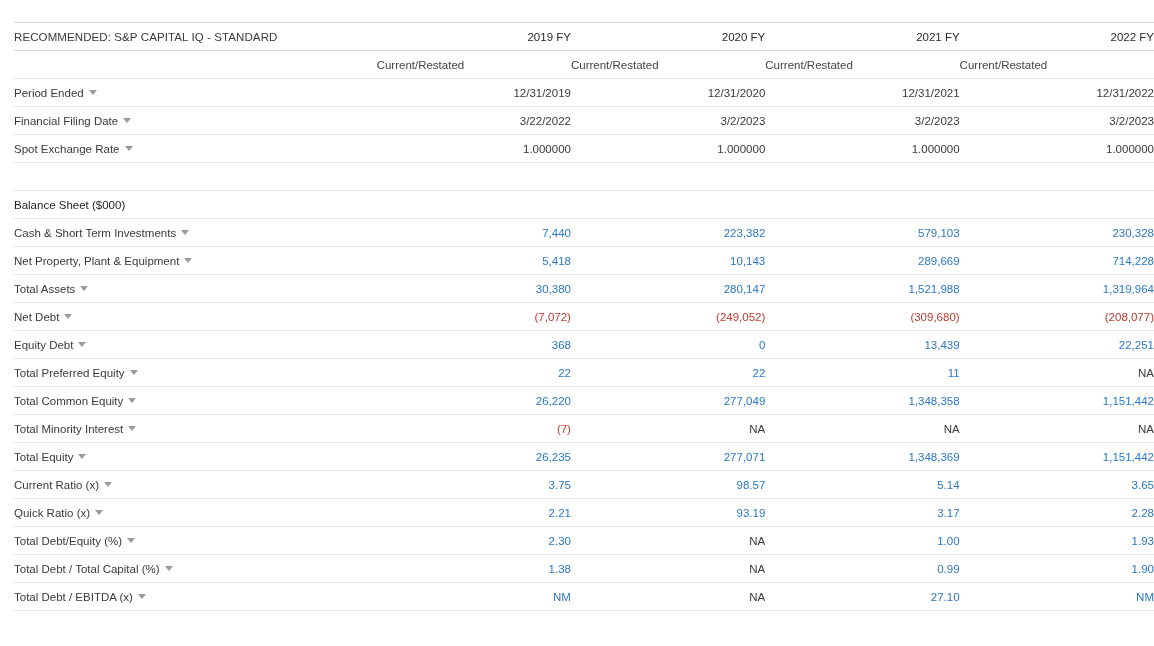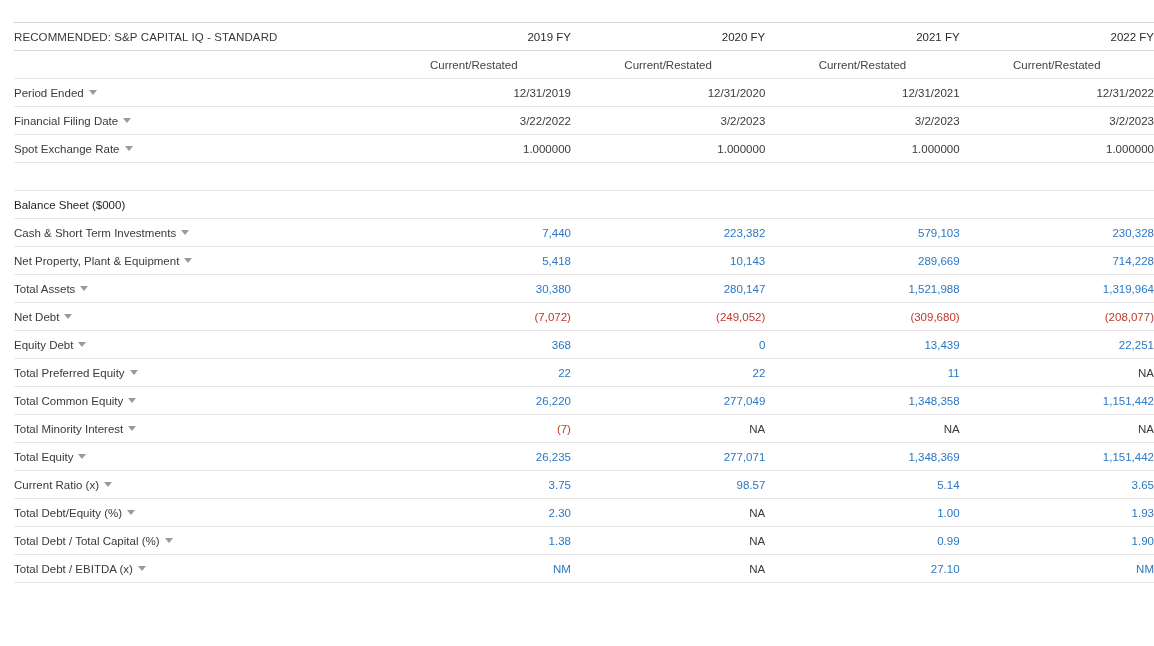--- a/index.html
+++ b/index.html
@@ -65,21 +65,21 @@
     padding-left: 10px;
   }
   .hdr-year {
     text-align: right;
     padding-right: 18px;
     font-weight: bold;
     color: #2b2b2b;
     font-size: 11.5px;
   }
   .subhdr {
-    text-align: center;
+    text-align: left;
     padding-right: 18px;
     color: #444444;
     font-size: 11.5px;
   }
   .sub-left {
     border-right: 1px solid #e6e6e6;
   }
   .plain { color: #3a3a3a; }
   .link { color: #2b77c4; }
   .neg { color: #c0392b; }
@@ -228,20 +228,27 @@
           <td class="val link">1,151,442</td>
         </tr>
         <tr class="rowline">
           <td class="label"><span>Current Ratio (x)</span><span class="caret"></span></td>
           <td class="val link">3.75</td>
           <td class="val link">98.57</td>
           <td class="val link">5.14</td>
           <td class="val link">3.65</td>
         </tr>
         <tr class="rowline">
+          <td class="label"><span>Quick Ratio (x)</span><span class="caret"></span></td>
+          <td class="val link">2.21</td>
+          <td class="val link">93.19</td>
+          <td class="val link">3.17</td>
+          <td class="val link">2.28</td>
+        </tr>
+        <tr class="rowline">
           <td class="label"><span>Total Debt/Equity (%)</span><span class="caret"></span></td>
           <td class="val link">2.30</td>
           <td class="val plain">NA</td>
           <td class="val link">1.00</td>
           <td class="val link">1.93</td>
         </tr>
         <tr class="rowline">
           <td class="label"><span>Total Debt / Total Capital (%)</span><span class="caret"></span></td>
           <td class="val link">1.38</td>
           <td class="val plain">NA</td>

